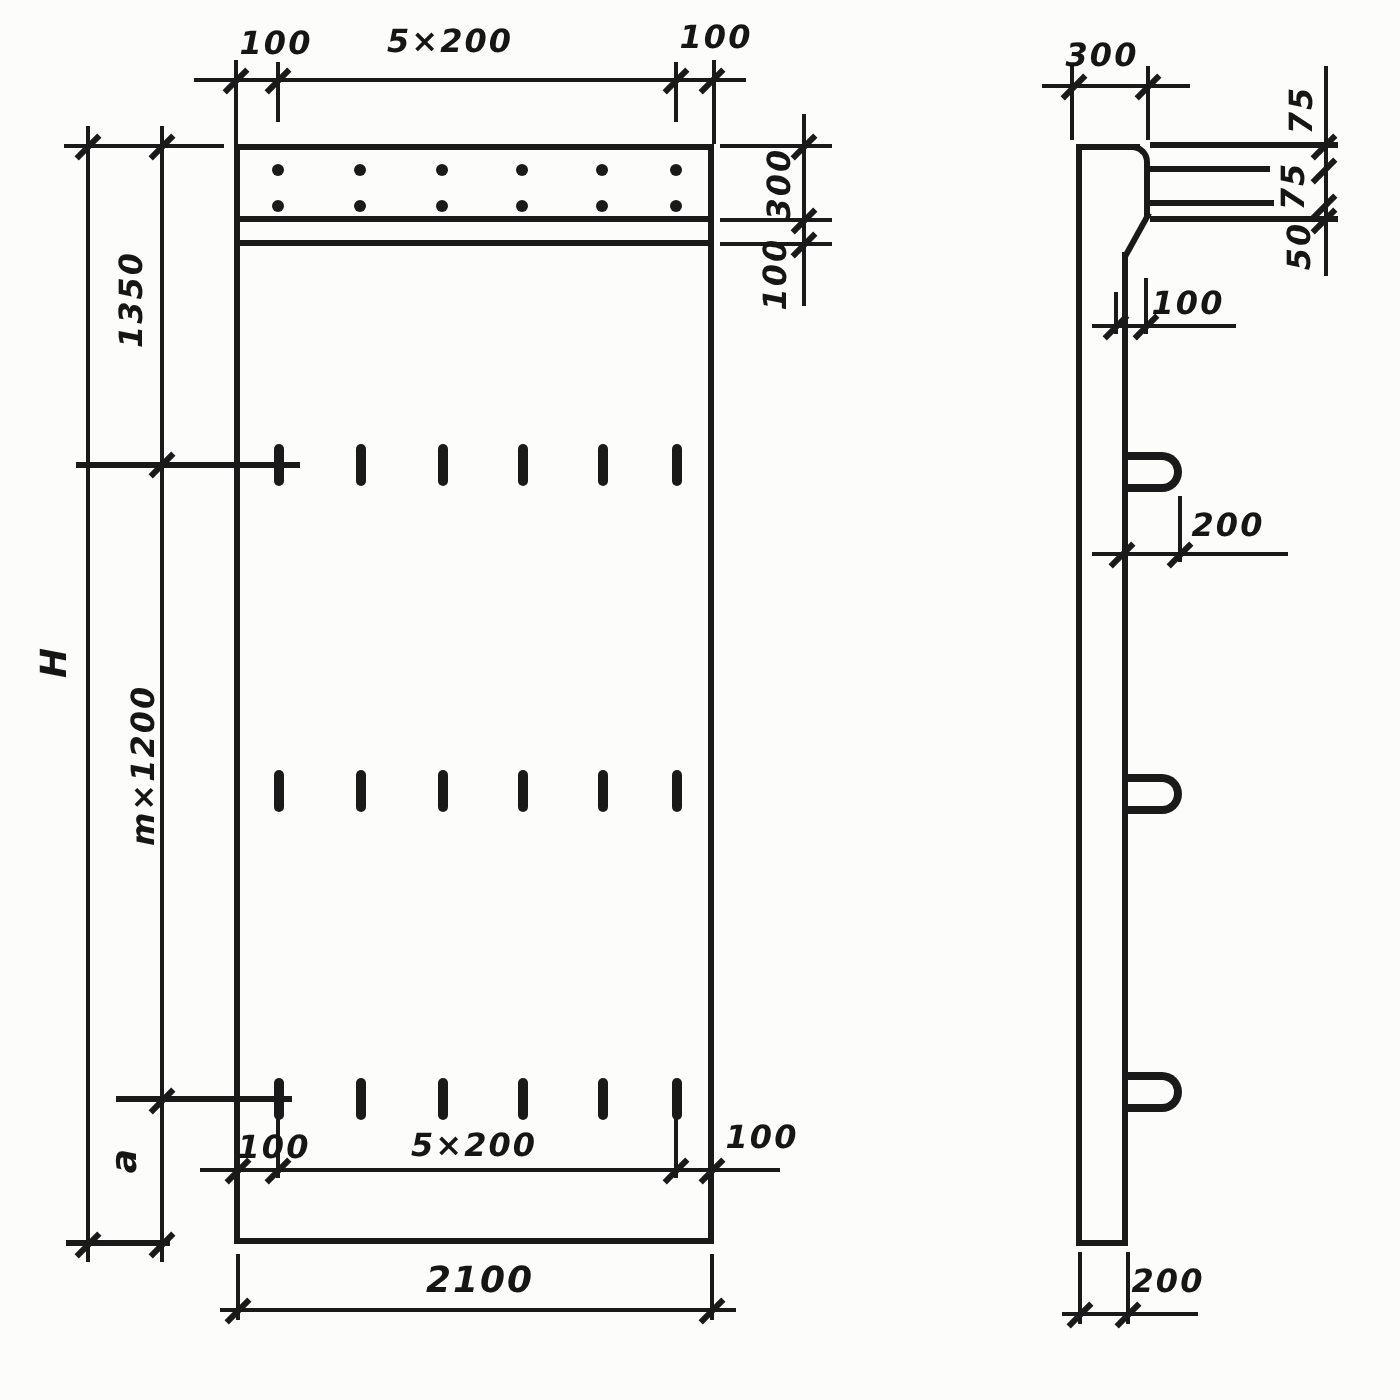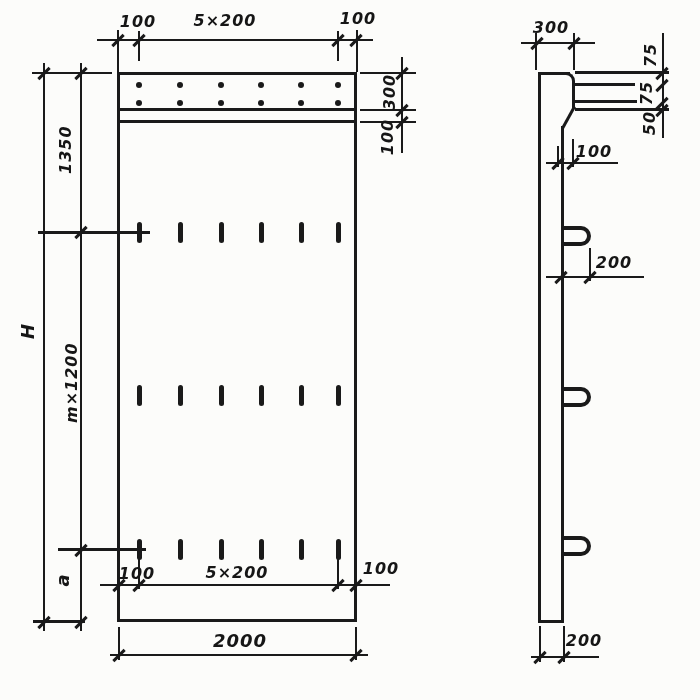--- a/index.html
+++ b/index.html
@@ -156,21 +156,21 @@
     <div class="lbl vlbl" style="left:366px;top:128px;width:44px;">100</div>
 
     <div class="lbl vlbl" style="left:44px;top:143px;width:44px;">1350</div>
     <div class="lbl vlbl big" style="left:8px;top:322px;width:40px;">H</div>
     <div class="lbl vlbl" style="left:32px;top:374px;width:80px;">m×1200</div>
     <div class="lbl vlbl big" style="left:43px;top:571px;width:40px;">a</div>
 
     <div class="lbl" style="left:115px;top:565px;width:44px;">100</div>
     <div class="lbl" style="left:200px;top:564px;width:74px;">5×200</div>
     <div class="lbl" style="left:359px;top:560px;width:44px;">100</div>
-    <div class="lbl big" style="left:203px;top:632px;width:74px;">2000</div>
+    <div class="lbl big" style="left:203px;top:632px;width:74px;">2100</div>
   </div>
 
   <div>
     <div class="corner"></div>
     <div class="chamfer"></div>
 
     <div class="loop" style="left:561px;top:226px;"></div>
     <div class="loop" style="left:561px;top:387px;"></div>
     <div class="loop" style="left:561px;top:536px;"></div>
 

